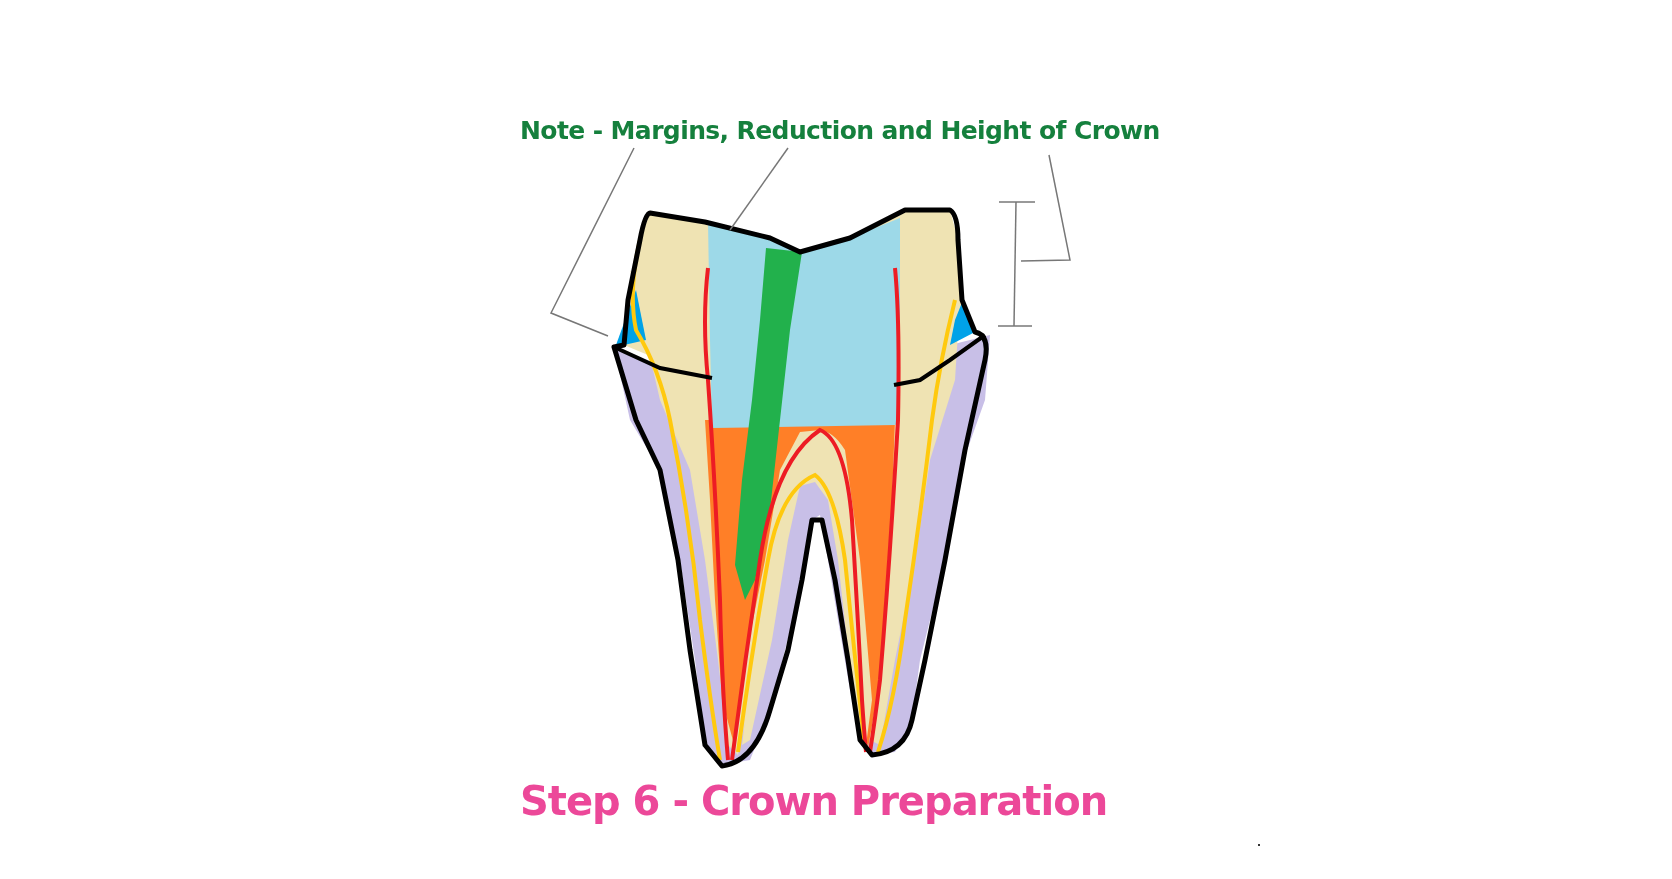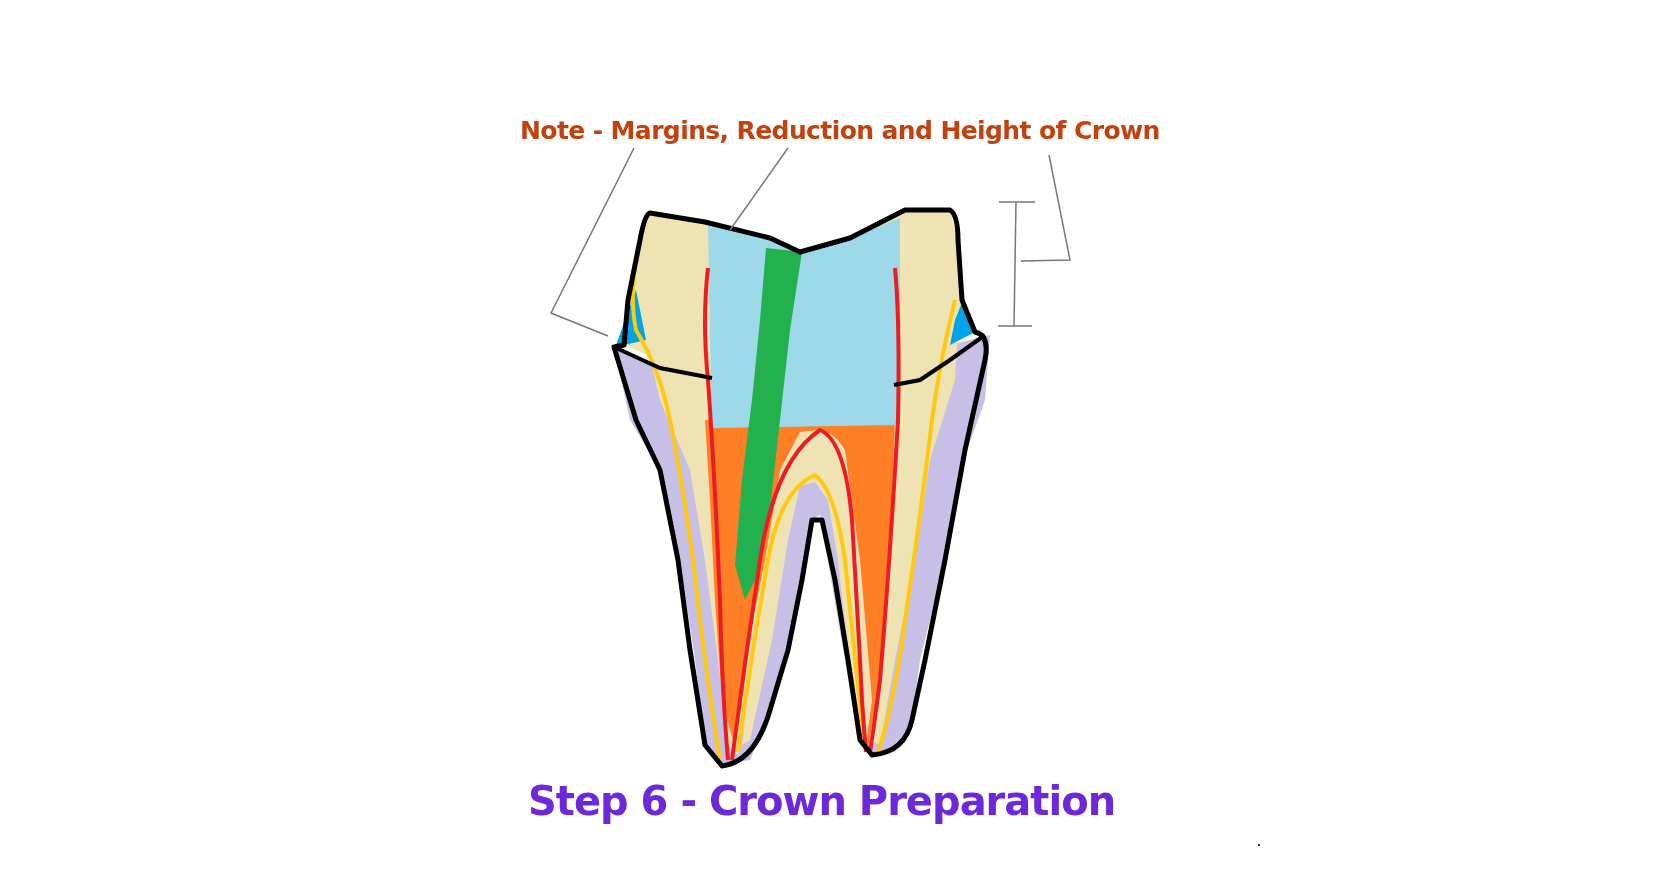--- a/index.html
+++ b/index.html
@@ -1,25 +1,25 @@
 <!DOCTYPE html>
 <html><head>
 <meta charset="utf-8">
 <style>
   html, body { margin: 0; padding: 0; background: #ffffff; }
   body { width: 1672px; height: 879px; position: relative; overflow: hidden; font-family: "Liberation Sans", sans-serif; }
   .note-title {
     position: absolute; left: 520px; top: 116px; width: 630px;
     font-family: "DejaVu Sans", sans-serif; font-weight: bold; font-size: 25px;
-    color: #c2410c; letter-spacing: -0.6px; white-space: nowrap;
+    color: #15803d; letter-spacing: -0.6px; white-space: nowrap;
   }
   .step-title {
     position: absolute; left: 520px; top: 778px; width: 560px;
     font-family: "DejaVu Sans", sans-serif; font-weight: bold; font-size: 40px;
-    color: #6d28d9; letter-spacing: -1px; white-space: nowrap; margin-left: 8px;
+    color: #ec4899; letter-spacing: -1px; white-space: nowrap;
   }
   svg.diagram { position: absolute; left: 0; top: 0; }
   .speck { position:absolute; width:2px; height:2px; background:#333; }
 </style>
 </head>
 <body>
 
 <svg class="diagram" width="1672" height="879" viewBox="0 0 1672 879">
 
   <path d="M614 347 L660 370 L710 375 L845 380 L930 350 L990 335 L985 400 L960 470 L945 560 L920 660 L912 720 L895 752 L870 755 L860 740 L850 690 L838 620 L828 560 L820 515 L812 520 L800 590 L785 650 L770 710 L750 760 L720 765 L705 740 L695 660 L680 560 L660 470 L630 420 Z" fill="#c8bfe7" stroke="none"></path>

